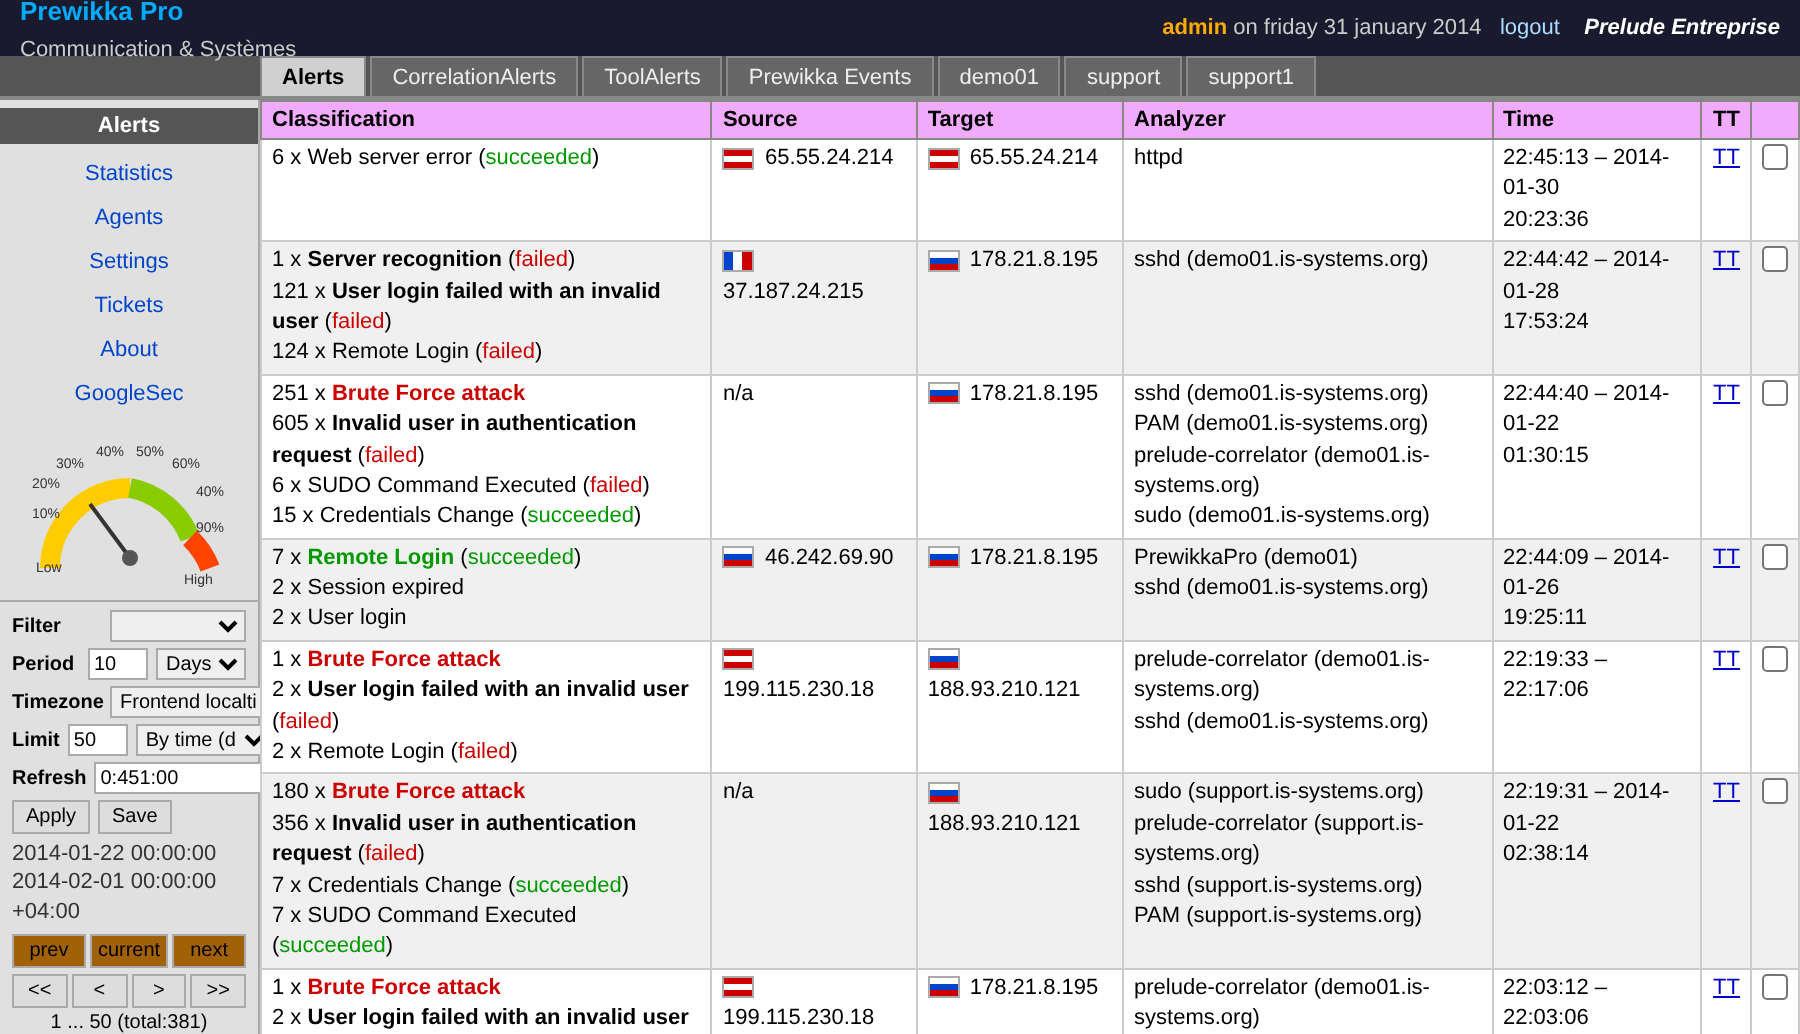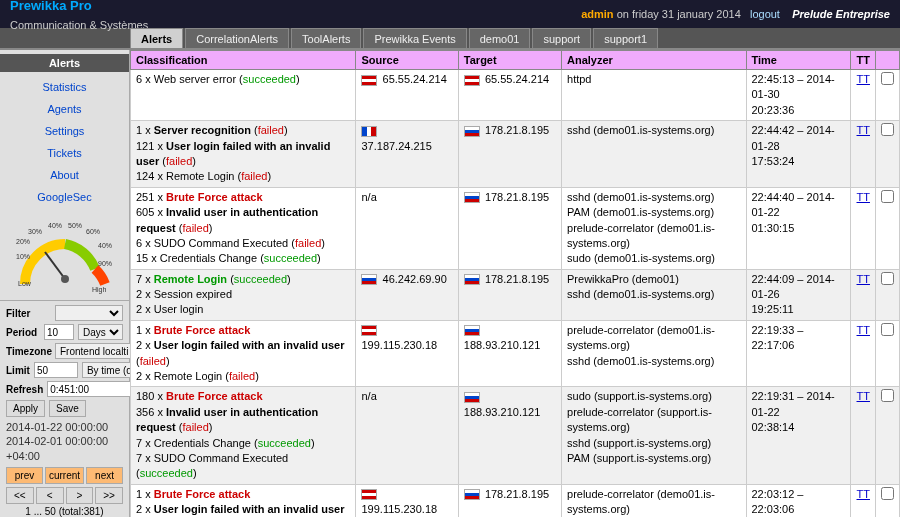--- a/index.html
+++ b/index.html
@@ -35,21 +35,21 @@
     .filter-row { display: flex; align-items: center; gap: 4px; margin-bottom: 3px; }
     .filter-label { width: 45px; font-weight: bold; }
     .filter-input { flex: 1; height: 16px; font-size: 10px; border: 1px solid #aaa; padding: 1px 2px; }
     .filter-select { flex: 1; height: 16px; font-size: 10px; border: 1px solid #aaa; }
     .filter-btn { padding: 2px 6px; font-size: 10px; cursor: pointer; background: #ddd; border: 1px solid #aaa; }
     .btn-row { display: flex; gap: 4px; margin-bottom: 3px; }
     .date-info { font-size: 11px; color: #333; line-height: 1.3; }
 
     
     .nav-row { display: flex; gap: 2px; margin-bottom: 3px; }
-    .nav-btn { flex: 1; padding: 2px 3px; font-size: 10px; cursor: pointer; background: #fdba74; border: 1px solid #aaa; text-align: center; }
+    .nav-btn { flex: 1; padding: 2px 3px; font-size: 10px; cursor: pointer; background: #a16207; border: 1px solid #aaa; text-align: center; }
     .nav-row2 { display: flex; gap: 2px; }
     .nav-btn2 { flex: 1; padding: 2px 0; font-size: 10px; cursor: pointer; background: #ddd; border: 1px solid #aaa; text-align: center; }
     .page-info { font-size: 10px; text-align: center; margin-top: 2px; }
 
     
     .content { flex: 1; overflow: hidden; display: flex; flex-direction: column; }
 
     
     .alerts-table { width: 100%; border-collapse: collapse; font-size: 11px; }
     .alerts-table th { background: #f0abfc; padding: 3px 5px; text-align: left; border: 1px solid #888; font-weight: bold; color: #000; position: sticky; top: 0; white-space: nowrap; }
@@ -148,21 +148,21 @@
         </select>
       </div>
       <div class="filter-row">
         <span class="filter-label">Timezone</span>
         <select class="filter-select">
           <option>Frontend localti</option>
         </select>
       </div>
       <div class="filter-row">
         <span class="filter-label">Limit</span>
-        <input class="filter-input" style="width: 44px;" value="50">
+        <input class="filter-input" style="width: 30px;" value="50">
         <select class="filter-select">
           <option>By time (d</option>
         </select>
       </div>
       <div class="filter-row">
         <span class="filter-label">Refresh</span>
         <input class="filter-input" value="0:451:00" style="">
       </div>
       <div class="btn-row">
         <button class="filter-btn">Apply</button>

